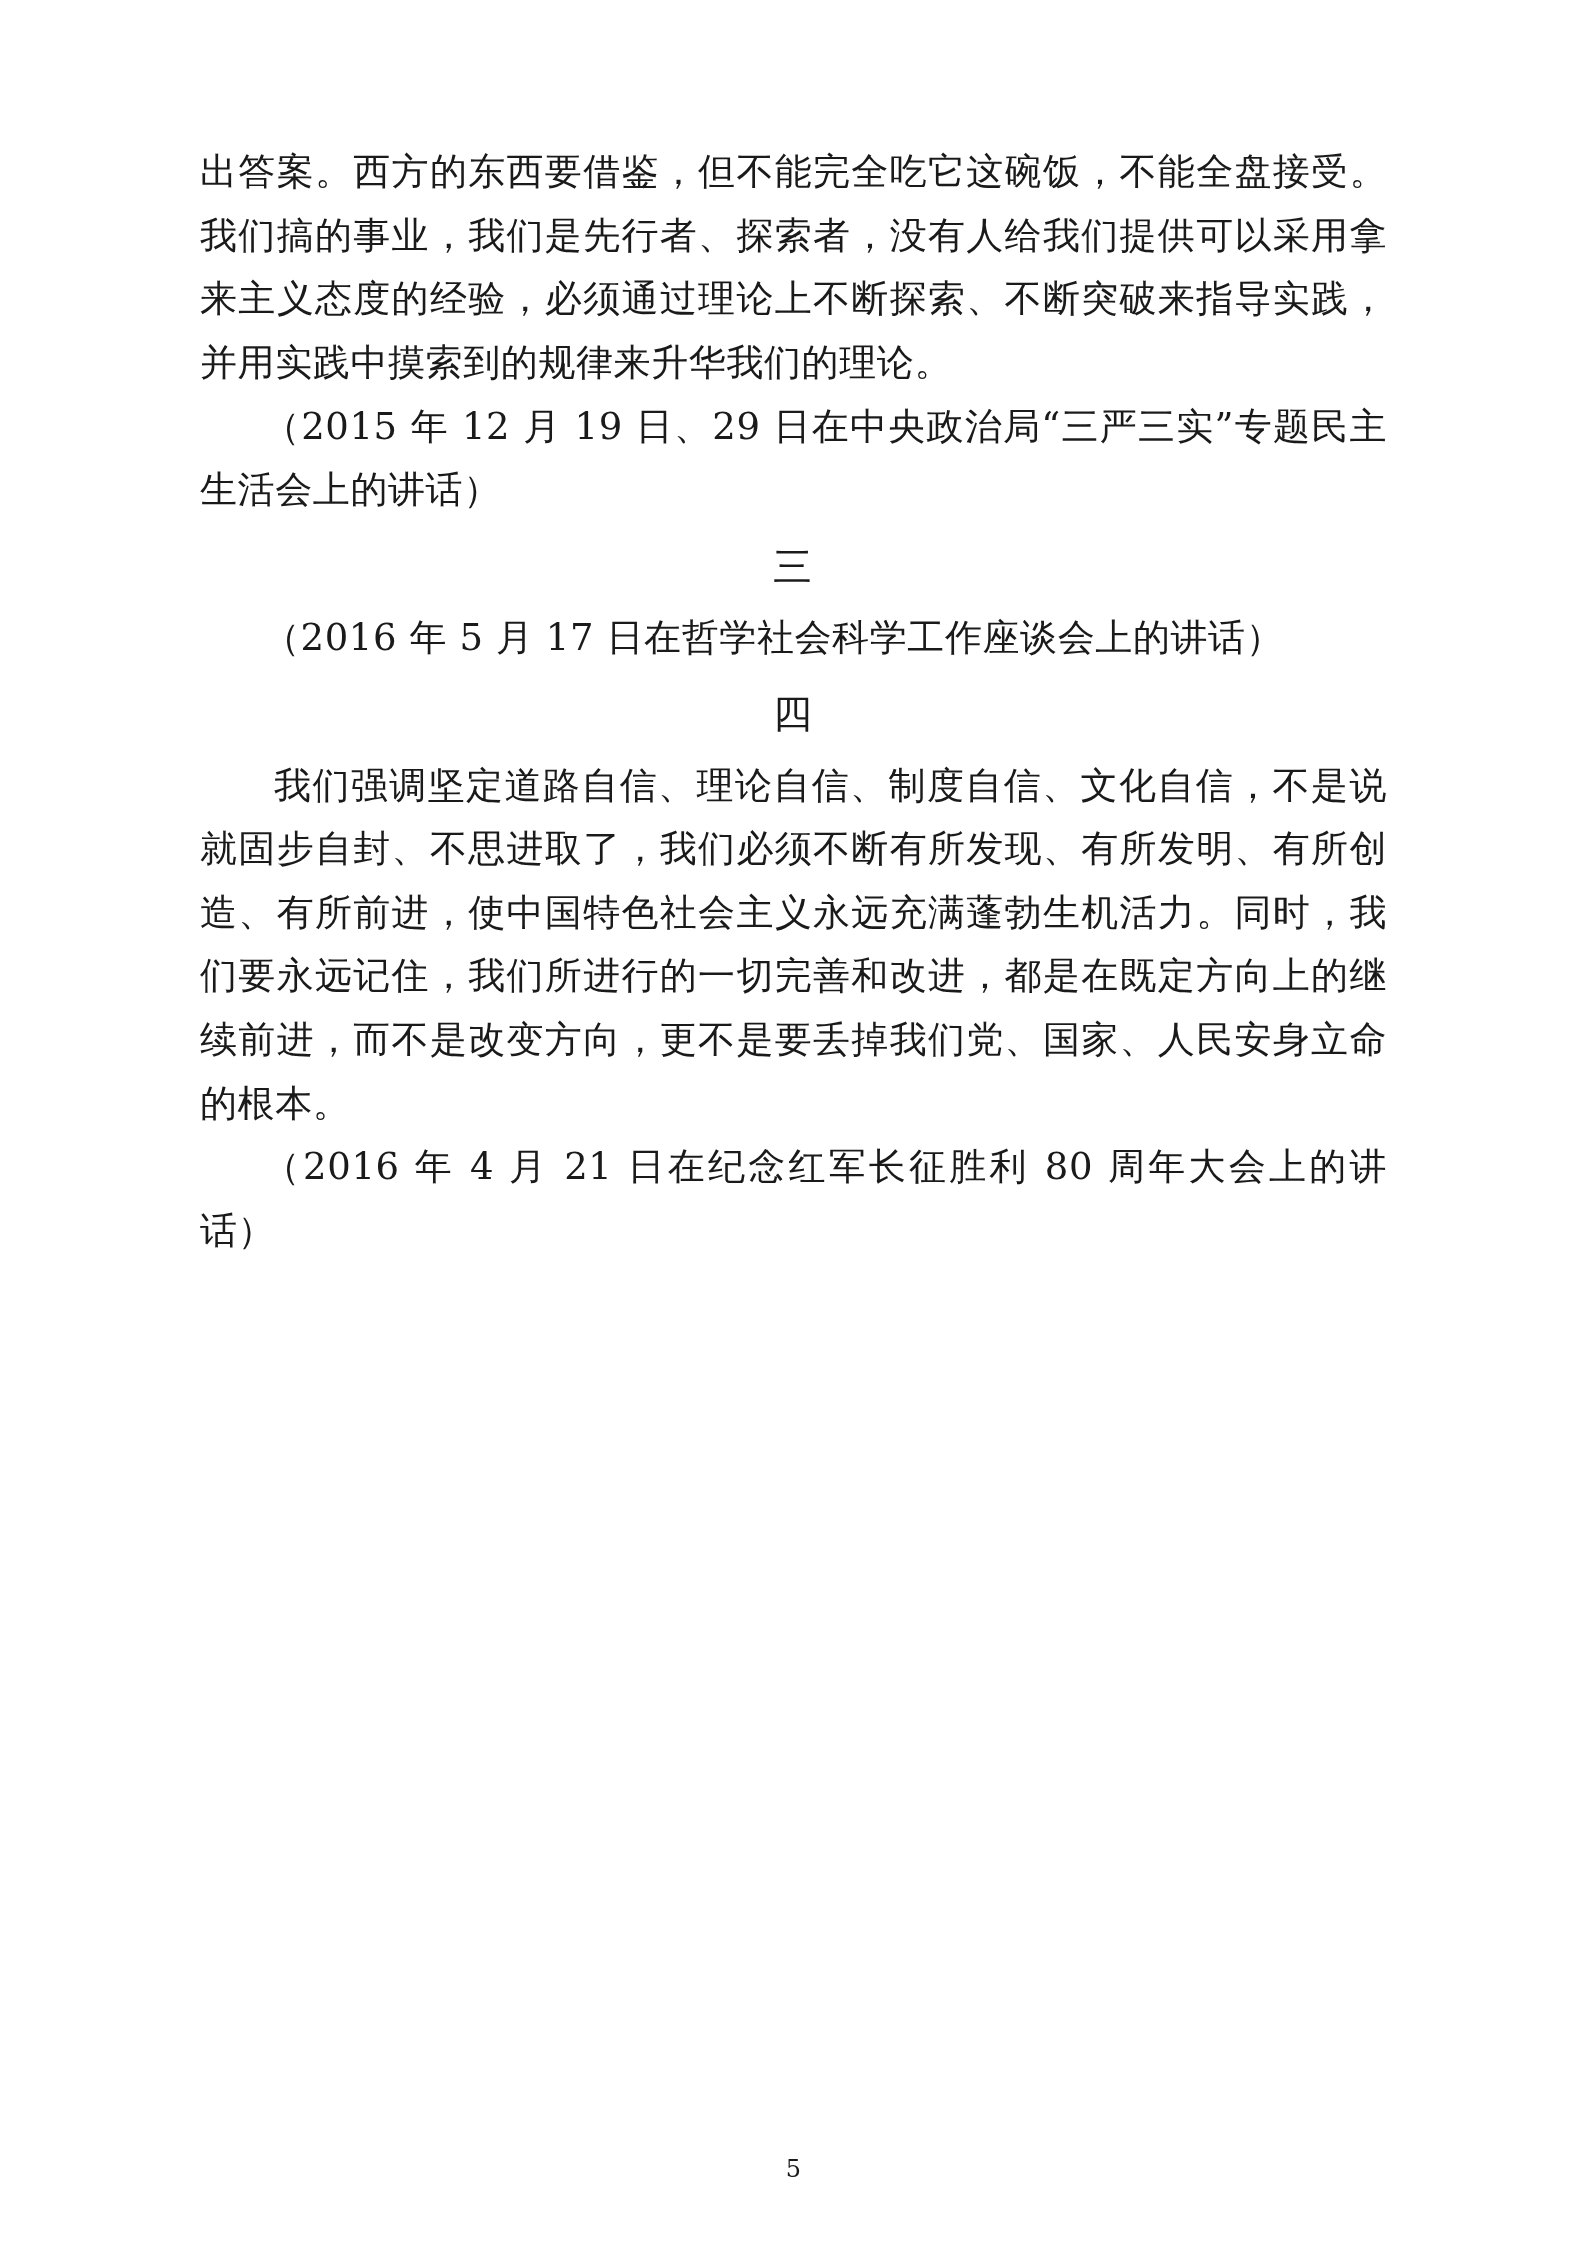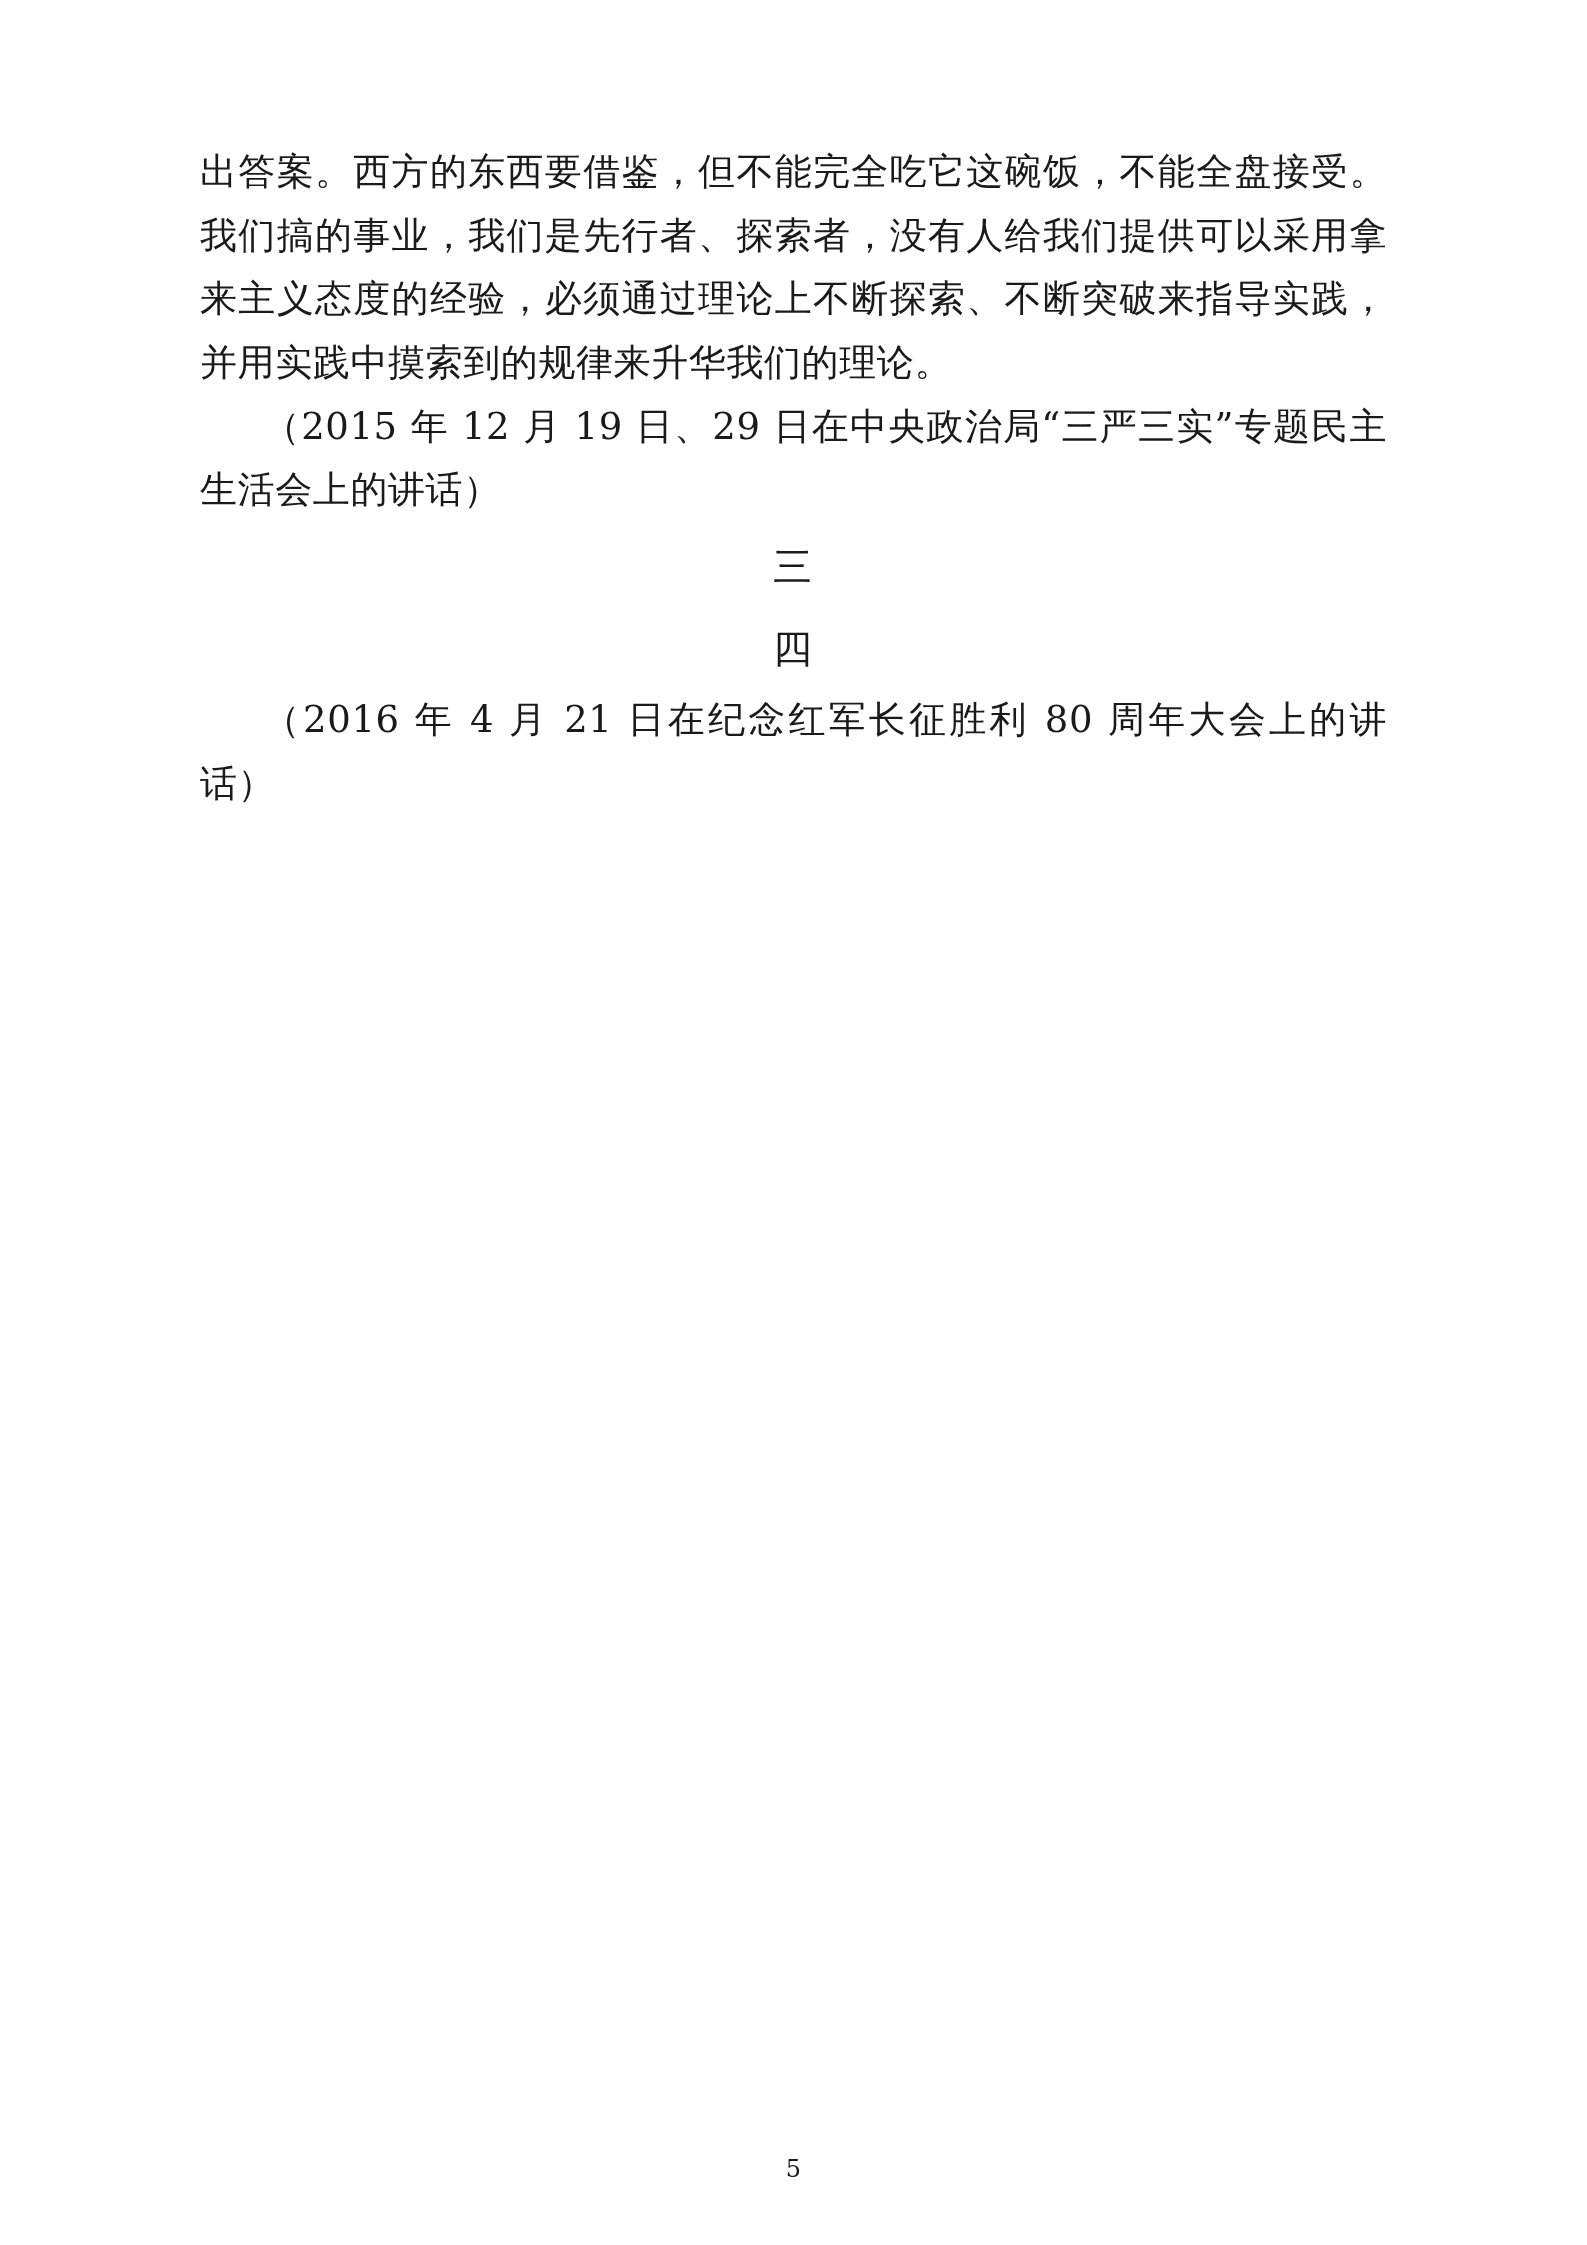--- a/index.html
+++ b/index.html
@@ -69,22 +69,24 @@
 <div class="page">
   <div class="doc-body">
 
     <p class="para block">出答案。西方的东西要借鉴，但不能完全吃它这碗饭，不能全盘接受。我们搞的事业，我们是先行者、探索者，没有人给我们提供可以采用拿来主义态度的经验，必须通过理论上不断探索、不断突破来指导实践，并用实践中摸索到的规律来升华我们的理论。</p>
 
     <p class="source block">（2015 年 12 月 19 日、29 日在中央政治局“三严三实”专题民主生活会上的讲话）</p>
 
     <div class="section-num">三</div>
 
 
+    <p class="source block">（2016 年 5 月 17 日在哲学社会科学工作座谈会上的讲话）</p>
 
     <div class="section-num">四</div>
 
+    <p class="para indent block">我们强调坚定道路自信、理论自信、制度自信、文化自信，不是说就固步自封、不思进取了，我们必须不断有所发现、有所发明、有所创造、有所前进，使中国特色社会主义永远充满蓬勃生机活力。同时，我们要永远记住，我们所进行的一切完善和改进，都是在既定方向上的继续前进，而不是改变方向，更不是要丢掉我们党、国家、人民安身立命的根本。</p>
 
     <p class="source block">（2016 年 4 月 21 日在纪念红军长征胜利 80 周年大会上的讲话）</p>
 
   </div>
 
   <div class="page-number">5</div>
 </div>
 
 </body></html>

